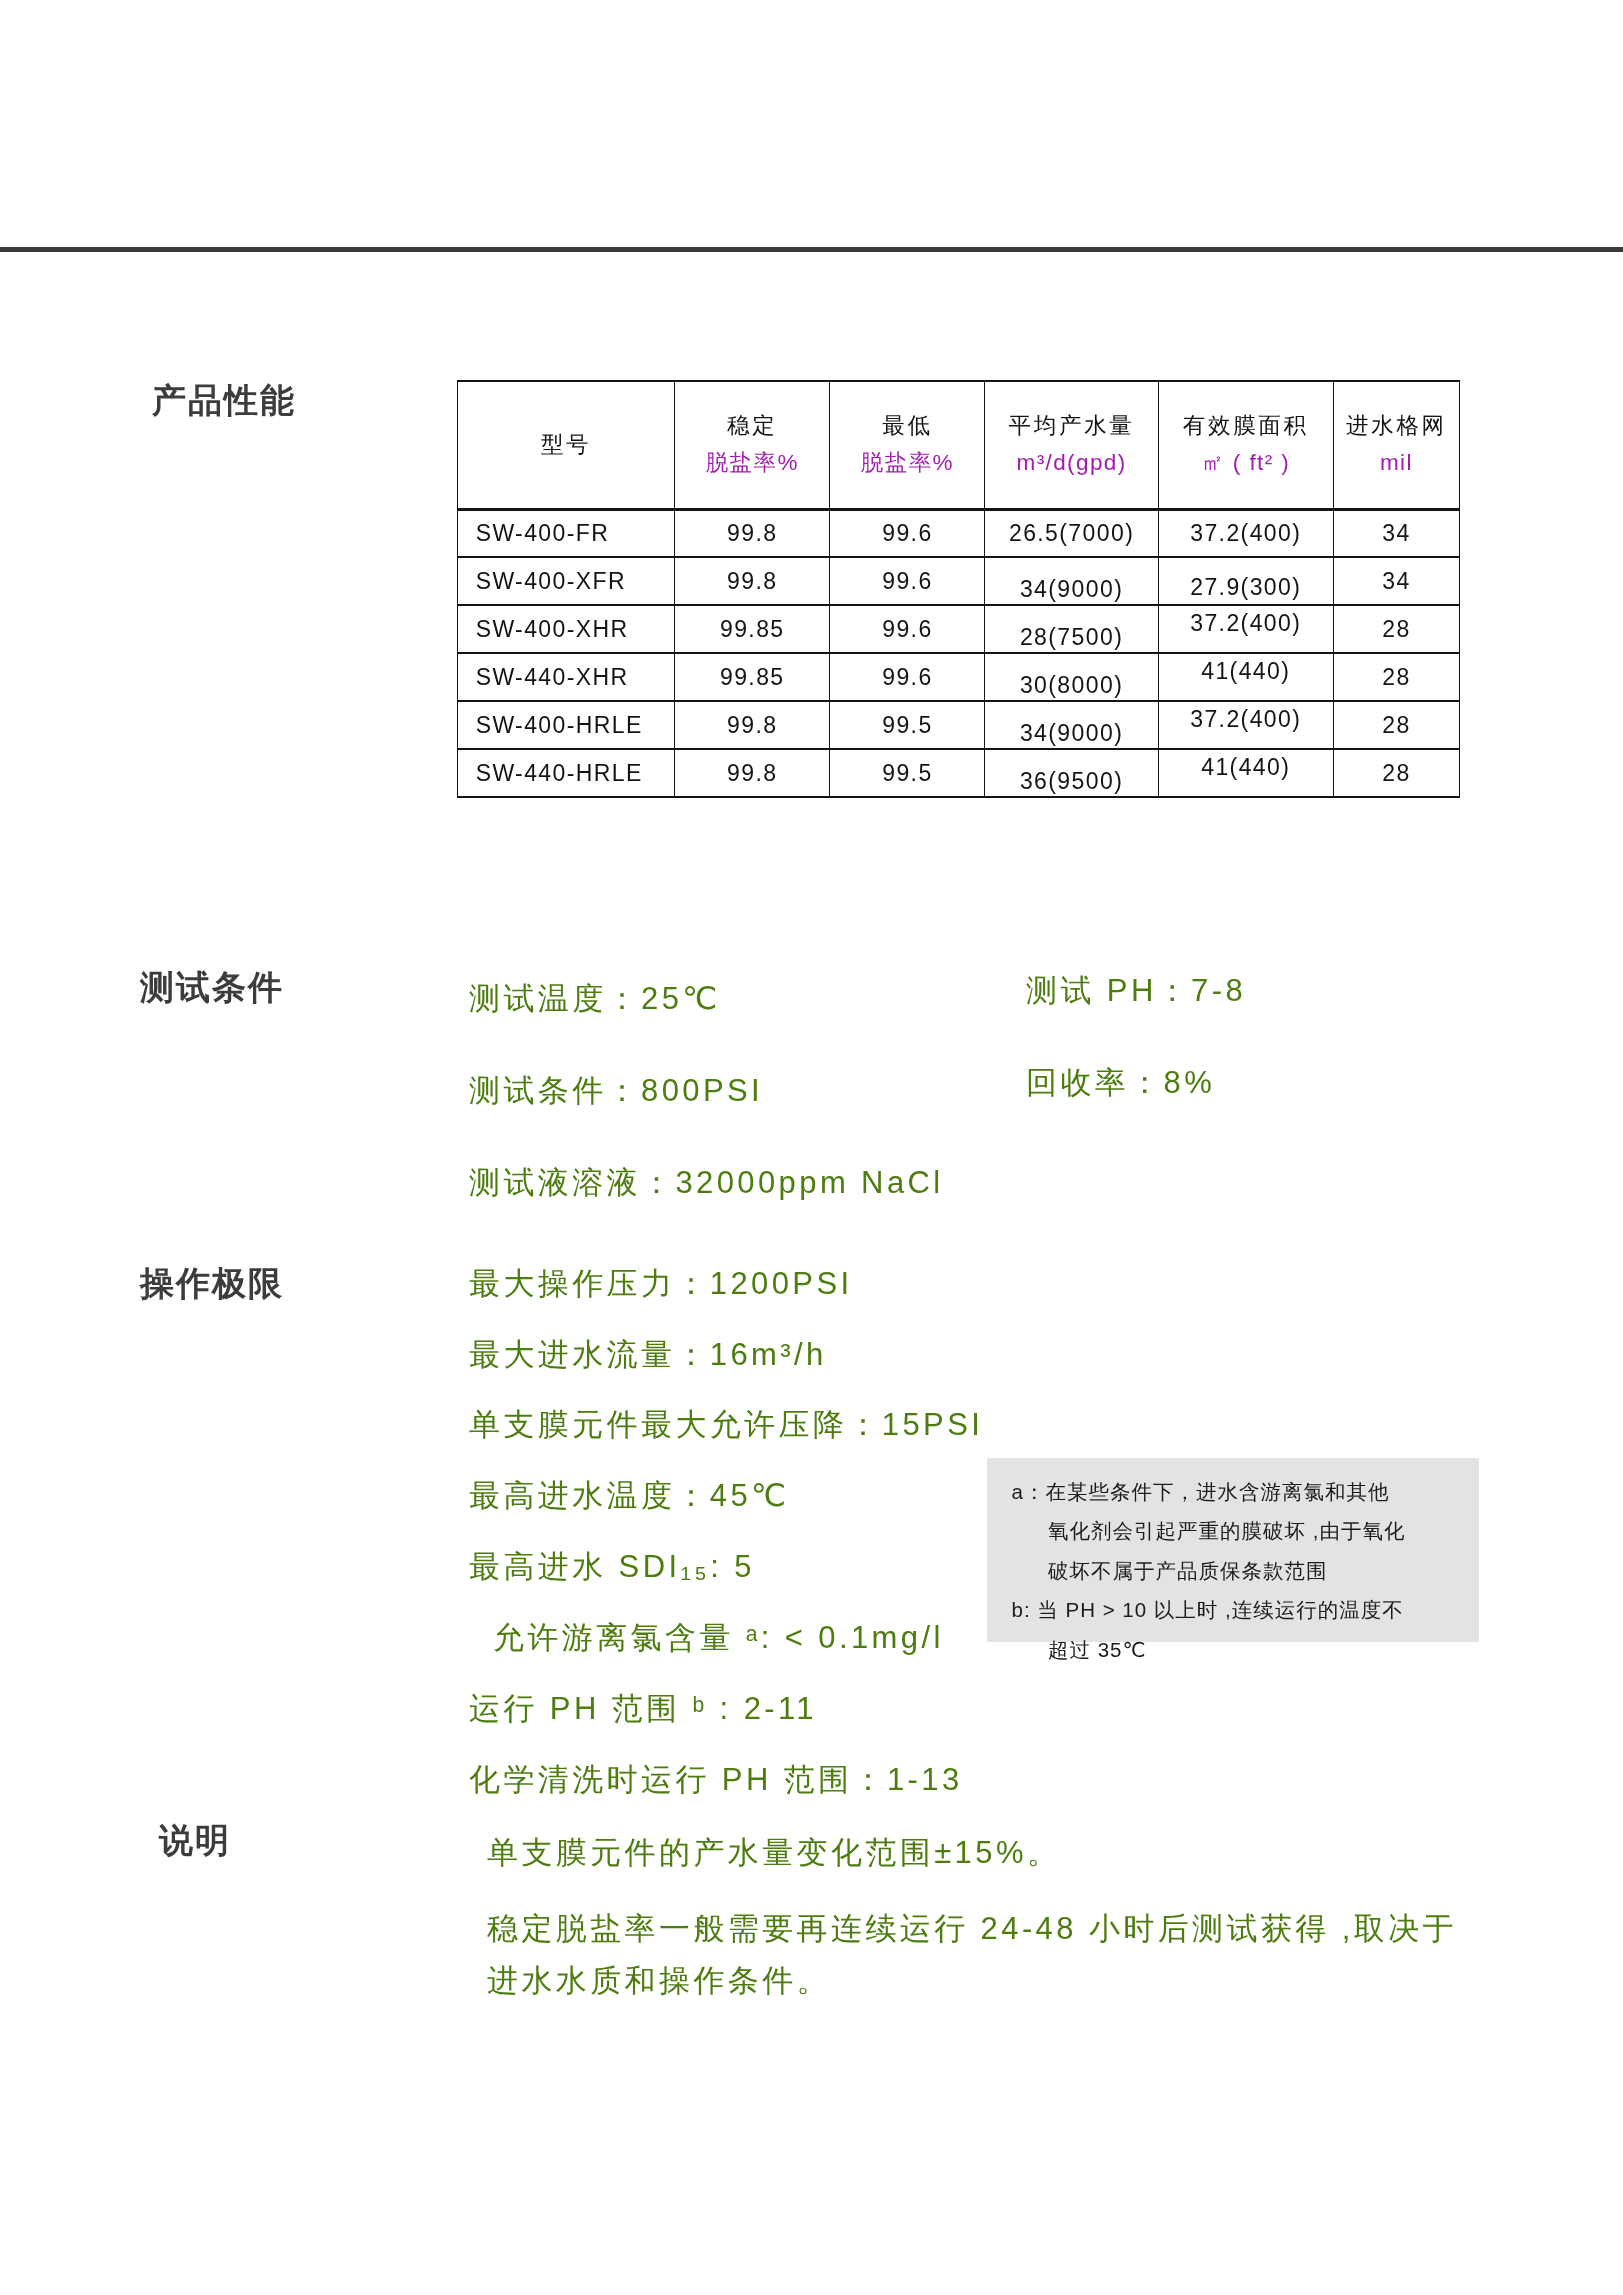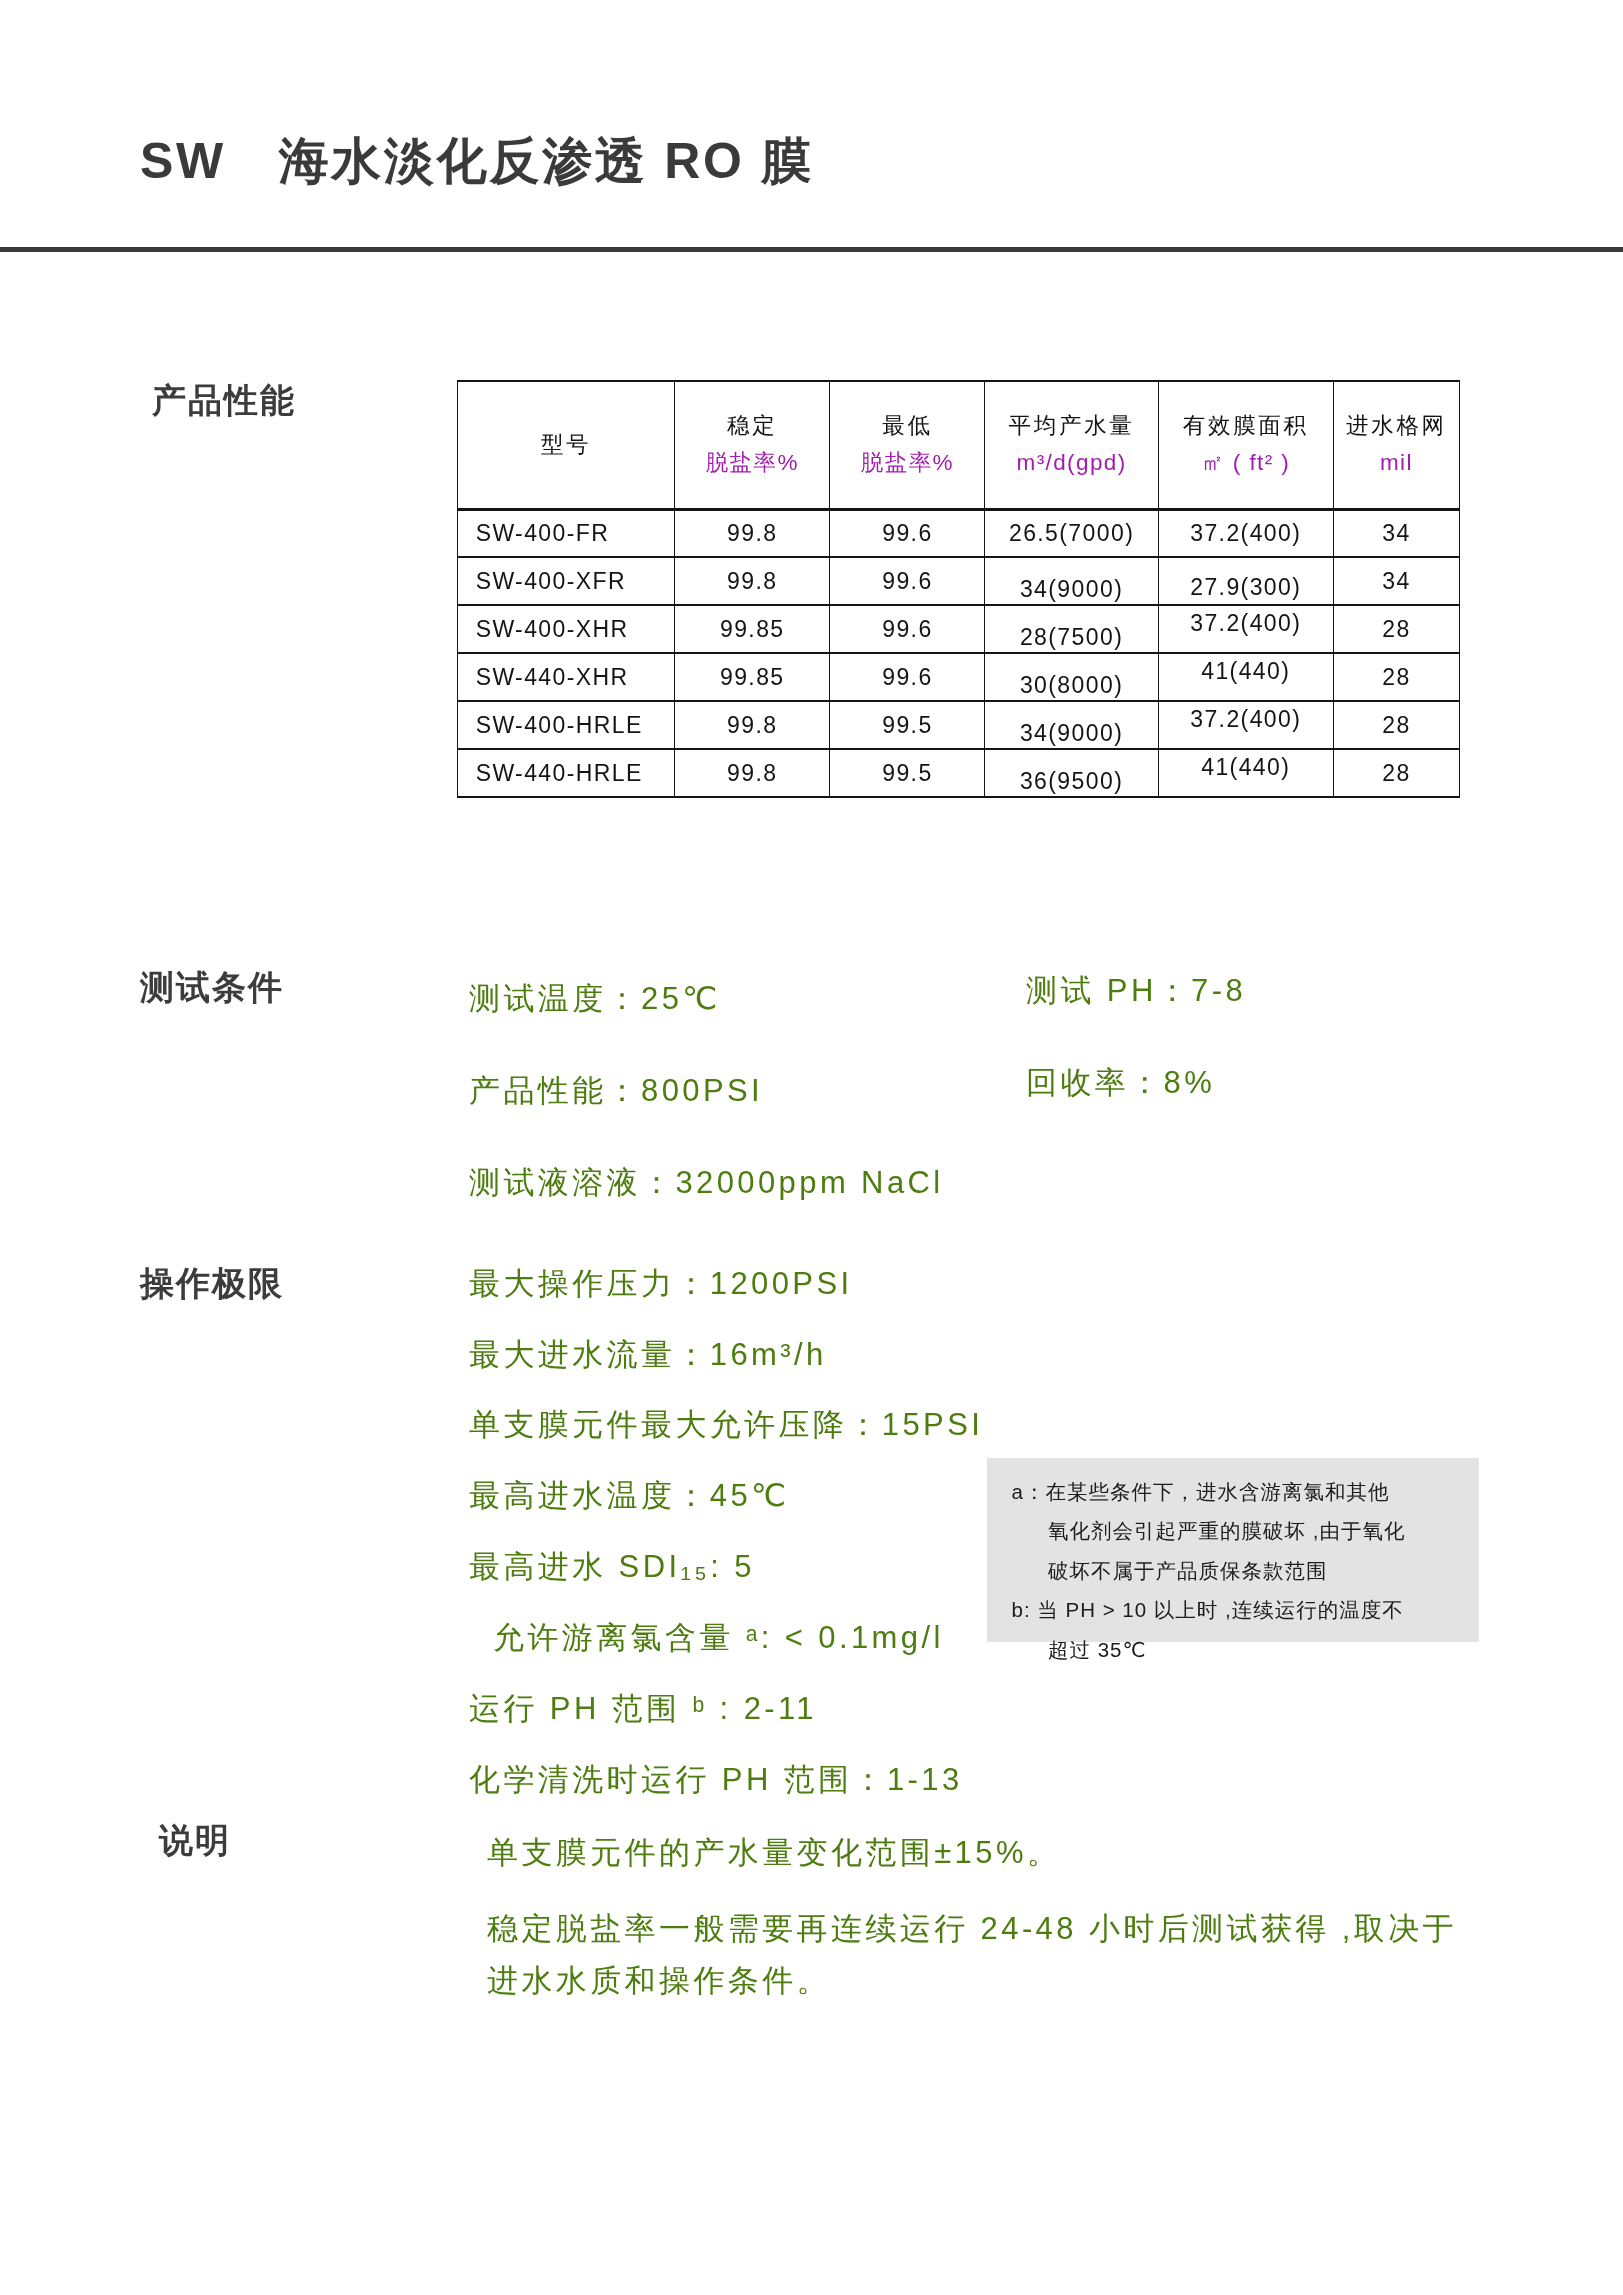--- a/index.html
+++ b/index.html
@@ -92,21 +92,20 @@
   .nl-1 { top: 61px; }
   .nl-2 { top: 101px; }
   .nl-3 { top: 140px; }
   .nl-4 { top: 180px; }
 </style>
 </head>
 <body>
 
 <div class="page">
 
-  <div class="doc-title">SW　海水淡化反渗透 RO 膜</div>
   <div class="title-rule"></div>
 
   <div class="sec-heading h-performance">产品性能</div>
 
   <div class="spec-table-wrap">
     <table class="spec-table">
       <colgroup>
         <col style="width:217px">
           <col style="width:155px">
           <col style="width:155px">
@@ -261,21 +260,21 @@
           <td>
               <div class="cv">28</div>
             </td>
         </tr>
       </tbody>
     </table>
   </div>
 
   <div class="sec-heading h-test">测试条件</div>
   <div class="body-line" style="left:469px; top:980px;">测试温度：25℃</div>
-  <div class="body-line" style="left:469px; top:1072px;">产品性能：800PSI</div>
+  <div class="body-line" style="left:469px; top:1072px;">测试条件：800PSI</div>
   <div class="body-line" style="left:469px; top:1164px;">测试液溶液：32000ppm NaCl</div>
   <div class="body-line" style="left:1026px; top:972px;">测试 PH：7-8</div>
   <div class="body-line" style="left:1026px; top:1064px;">回收率：8%</div>
 
   <div class="sec-heading h-limits">操作极限</div>
   <div class="body-line" style="left:469px; top:1265px;">最大操作压力：1200PSI</div>
   <div class="body-line" style="left:469px; top:1336px;">最大进水流量：16m³/h</div>
   <div class="body-line" style="left:469px; top:1406px;">单支膜元件最大允许压降：15PSI</div>
   <div class="body-line" style="left:469px; top:1477px;">最高进水温度：45℃</div>
   <div class="body-line" style="left:469px; top:1548px;">最高进水 SDI₁₅: 5</div>

